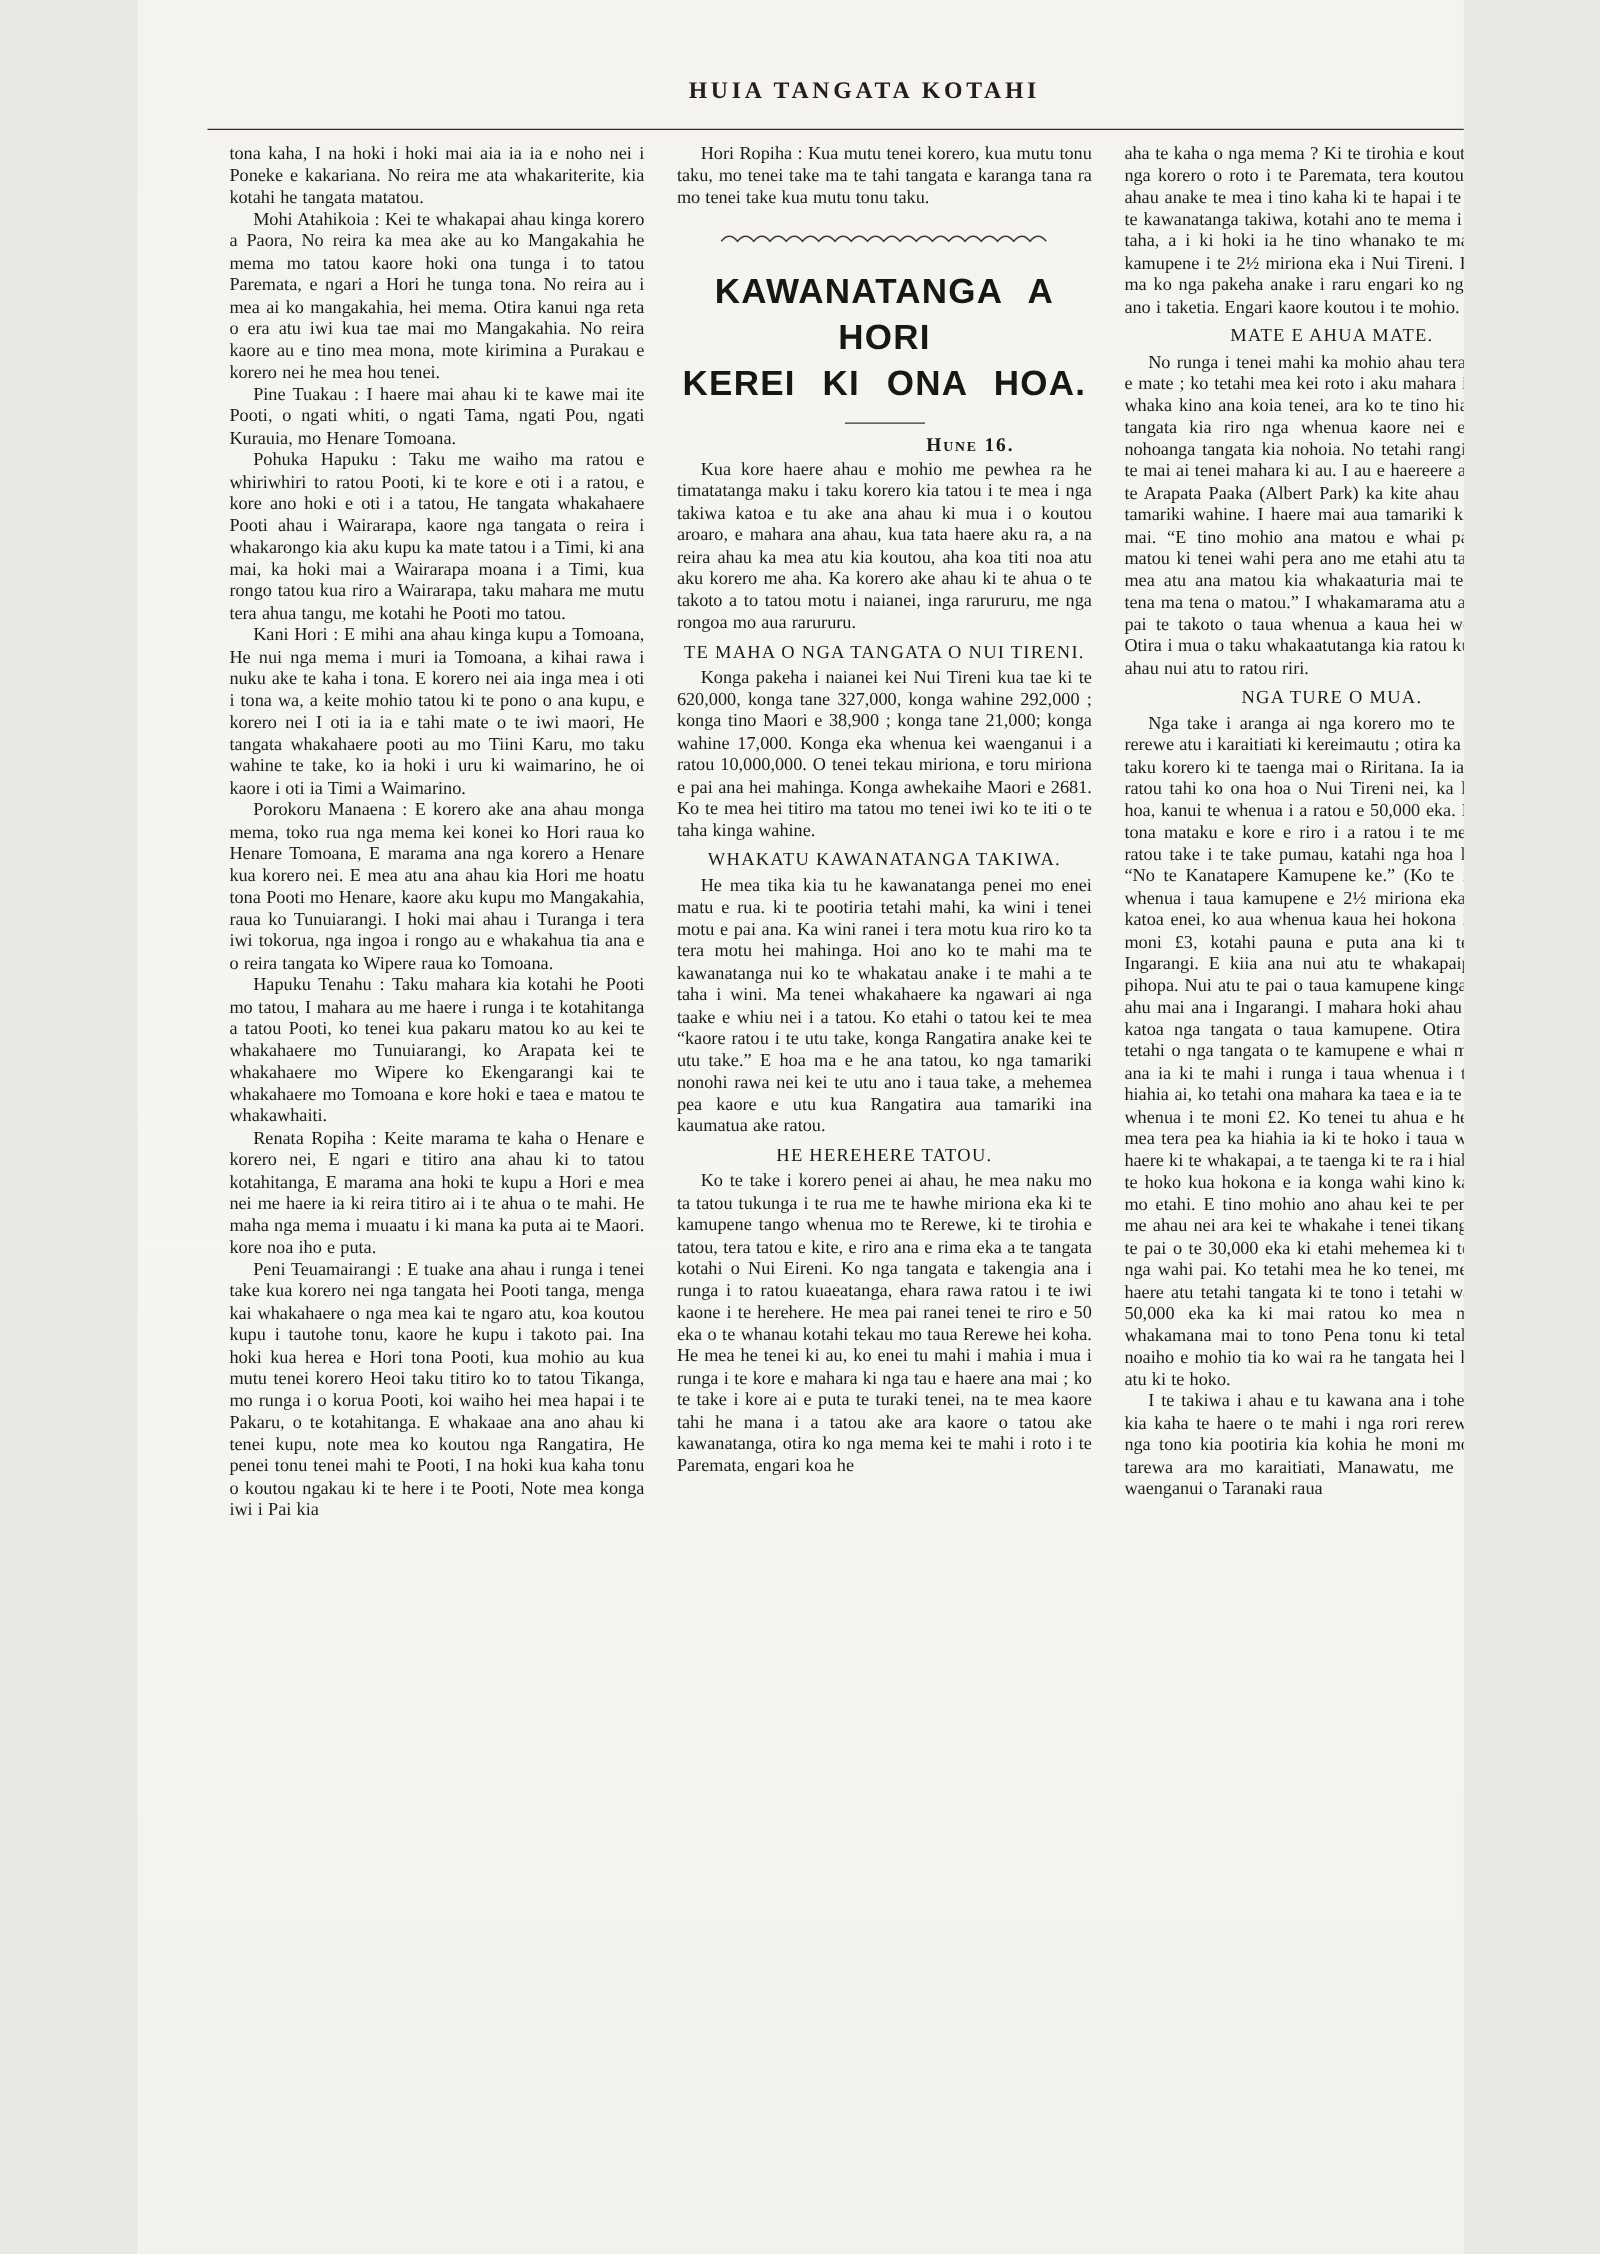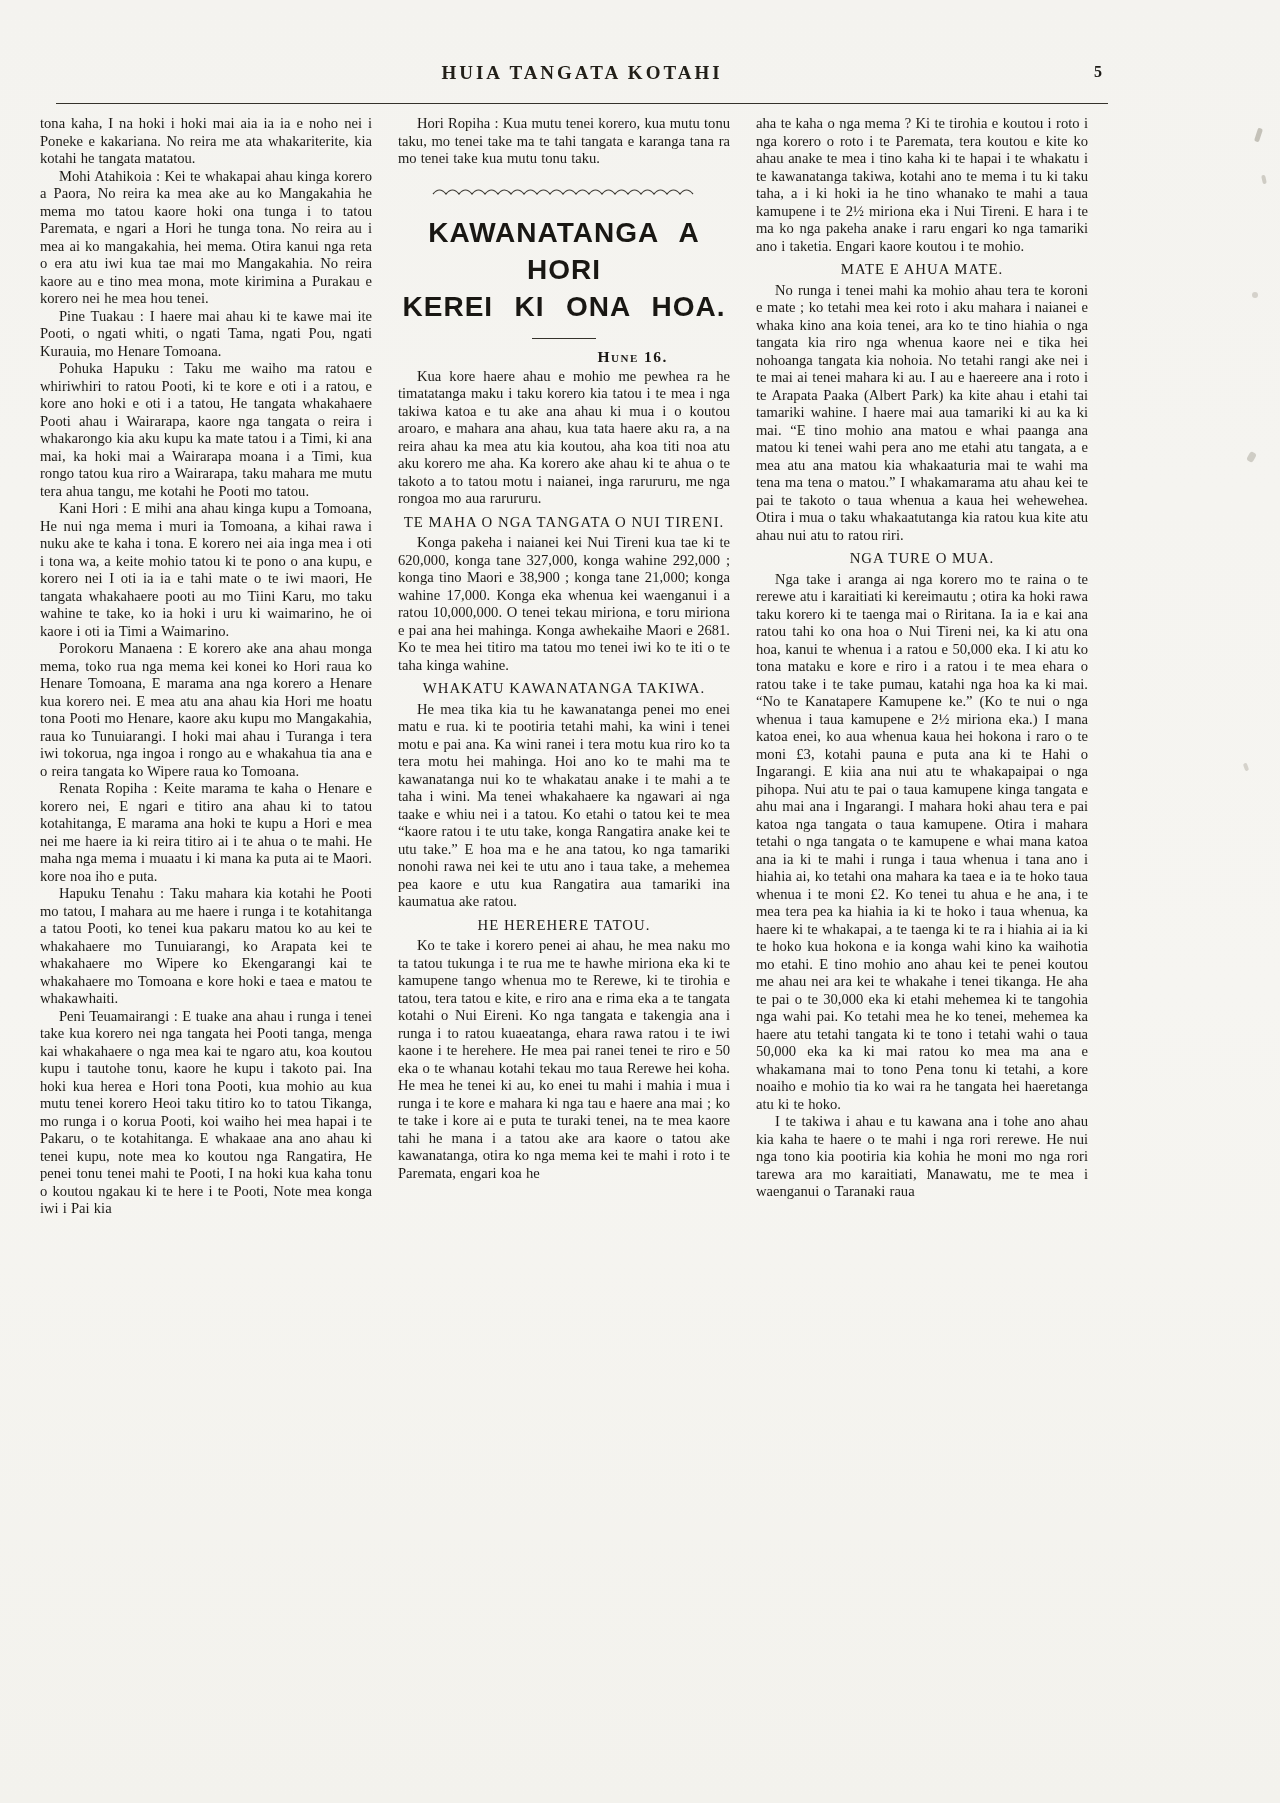--- a/index.html
+++ b/index.html
@@ -1,20 +1,20 @@
 <!DOCTYPE html>
 <html><head>
 <meta charset="utf-8">
 <style>
   html, body { margin: 0; padding: 0; }
   body { background: #e9e7e2; font-family: "Liberation Serif", serif; }
 
   .page {
     position: relative;
-    width: 1280px;
+    width: 1061px;
     height: 1803px;
     margin: 0 auto;
     background: linear-gradient(180deg, #f4f3ef 0%, #f6f5f1 55%, #f3f2ed 100%);
     color: #1c1a16;
     overflow: hidden;
   }
 
   .header {
     position: absolute;
     top: 62px;
@@ -39,21 +39,21 @@
     position: absolute;
     top: 103px;
     left: 56px;
     width: 1052px;
     border-top: 1.6px solid #35322b;
   }
 
   .columns {
     position: absolute;
     top: 115px;
-    left: 40px;
+    left: 74px;
     width: 1048px;
     display: flex;
     gap: 26px;
   }
   .col { flex: 1; min-width: 0; }
 
   .para {
     margin: 0;
     font-size: 14.6px;
     line-height: 17.5px;
@@ -121,22 +121,22 @@
   <div class="header-rule"></div>
 
   <div class="columns">
       <div class="col">
         <p class="para noindent">tona kaha, I na hoki i hoki mai aia ia ia e noho nei i Poneke e kakariana. No reira me ata whakariterite, kia kotahi he tangata matatou.</p>
         <p class="para">Mohi Atahikoia : Kei te whakapai ahau kinga korero a Paora, No reira ka mea ake au ko Mangakahia he mema mo tatou kaore hoki ona tunga i to tatou Paremata, e ngari a Hori he tunga tona. No reira au i mea ai ko mangakahia, hei mema. Otira kanui nga reta o era atu iwi kua tae mai mo Mangakahia. No reira kaore au e tino mea mona, mote kirimina a Purakau e korero nei he mea hou tenei.</p>
         <p class="para">Pine Tuakau : I haere mai ahau ki te kawe mai ite Pooti, o ngati whiti, o ngati Tama, ngati Pou, ngati Kurauia, mo Henare Tomoana.</p>
         <p class="para">Pohuka Hapuku : Taku me waiho ma ratou e whiriwhiri to ratou Pooti, ki te kore e oti i a ratou, e kore ano hoki e oti i a tatou, He tangata whakahaere Pooti ahau i Wairarapa, kaore nga tangata o reira i whakarongo kia aku kupu ka mate tatou i a Timi, ki ana mai, ka hoki mai a Wairarapa moana i a Timi, kua rongo tatou kua riro a Wairarapa, taku mahara me mutu tera ahua tangu, me kotahi he Pooti mo tatou.</p>
         <p class="para">Kani Hori : E mihi ana ahau kinga kupu a Tomoana, He nui nga mema i muri ia Tomoana, a kihai rawa i nuku ake te kaha i tona. E korero nei aia inga mea i oti i tona wa, a keite mohio tatou ki te pono o ana kupu, e korero nei I oti ia ia e tahi mate o te iwi maori, He tangata whakahaere pooti au mo Tiini Karu, mo taku wahine te take, ko ia hoki i uru ki waimarino, he oi kaore i oti ia Timi a Waimarino.</p>
         <p class="para">Porokoru Manaena : E korero ake ana ahau monga mema, toko rua nga mema kei konei ko Hori raua ko Henare Tomoana, E marama ana nga korero a Henare kua korero nei. E mea atu ana ahau kia Hori me hoatu tona Pooti mo Henare, kaore aku kupu mo Mangakahia, raua ko Tunuiarangi. I hoki mai ahau i Turanga i tera iwi tokorua, nga ingoa i rongo au e whakahua tia ana e o reira tangata ko Wipere raua ko Tomoana.</p>
+        <p class="para">Hapuku Tenahu : Taku mahara kia kotahi he Pooti mo tatou, I mahara au me haere i runga i te kotahitanga a tatou Pooti, ko tenei kua pakaru matou ko au kei te whakahaere mo Tunuiarangi, ko Arapata kei te whakahaere mo Wipere ko Ekengarangi kai te whakahaere mo Tomoana e kore hoki e taea e matou te whakawhaiti.</p>
         <p class="para">Renata Ropiha : Keite marama te kaha o Henare e korero nei, E ngari e titiro ana ahau ki to tatou kotahitanga, E marama ana hoki te kupu a Hori e mea nei me haere ia ki reira titiro ai i te ahua o te mahi. He maha nga mema i muaatu i ki mana ka puta ai te Maori. kore noa iho e puta.</p>
-        <p class="para">Hapuku Tenahu : Taku mahara kia kotahi he Pooti mo tatou, I mahara au me haere i runga i te kotahitanga a tatou Pooti, ko tenei kua pakaru matou ko au kei te whakahaere mo Tunuiarangi, ko Arapata kei te whakahaere mo Wipere ko Ekengarangi kai te whakahaere mo Tomoana e kore hoki e taea e matou te whakawhaiti.</p>
         <p class="para">Peni Teuamairangi : E tuake ana ahau i runga i tenei take kua korero nei nga tangata hei Pooti tanga, menga kai whakahaere o nga mea kai te ngaro atu, koa koutou kupu i tautohe tonu, kaore he kupu i takoto pai. Ina hoki kua herea e Hori tona Pooti, kua mohio au kua mutu tenei korero Heoi taku titiro ko to tatou Tikanga, mo runga i o korua Pooti, koi waiho hei mea hapai i te Pakaru, o te kotahitanga. E whakaae ana ano ahau ki tenei kupu, note mea ko koutou nga Rangatira, He penei tonu tenei mahi te Pooti, I na hoki kua kaha tonu o koutou ngakau ki te here i te Pooti, Note mea konga iwi i Pai kia</p>
       </div>
       <div class="col">
         <p class="para">Hori Ropiha : Kua mutu tenei korero, kua mutu tonu taku, mo tenei take ma te tahi tangata e karanga tana ra mo tenei take kua mutu tonu taku.</p>
         <div class="wavy"><svg width="264" height="9">
             <path d="M1 7 q6.5 -8 13 0 q6.5 -8 13 0 q6.5 -8 13 0 q6.5 -8 13 0 q6.5 -8 13 0 q6.5 -8 13 0 q6.5 -8 13 0 q6.5 -8 13 0 q6.5 -8 13 0 q6.5 -8 13 0 q6.5 -8 13 0 q6.5 -8 13 0 q6.5 -8 13 0 q6.5 -8 13 0 q6.5 -8 13 0 q6.5 -8 13 0 q6.5 -8 13 0 q6.5 -8 13 0 q6.5 -8 13 0 q6.5 -8 13 0" fill="none" stroke="#3d3a33" stroke-width="1.2"></path>
           </svg></div>
         <h1 class="headline">KAWANATANGA A HORI
 KEREI KI ONA HOA.</h1>
         <div class="short-rule"></div>

